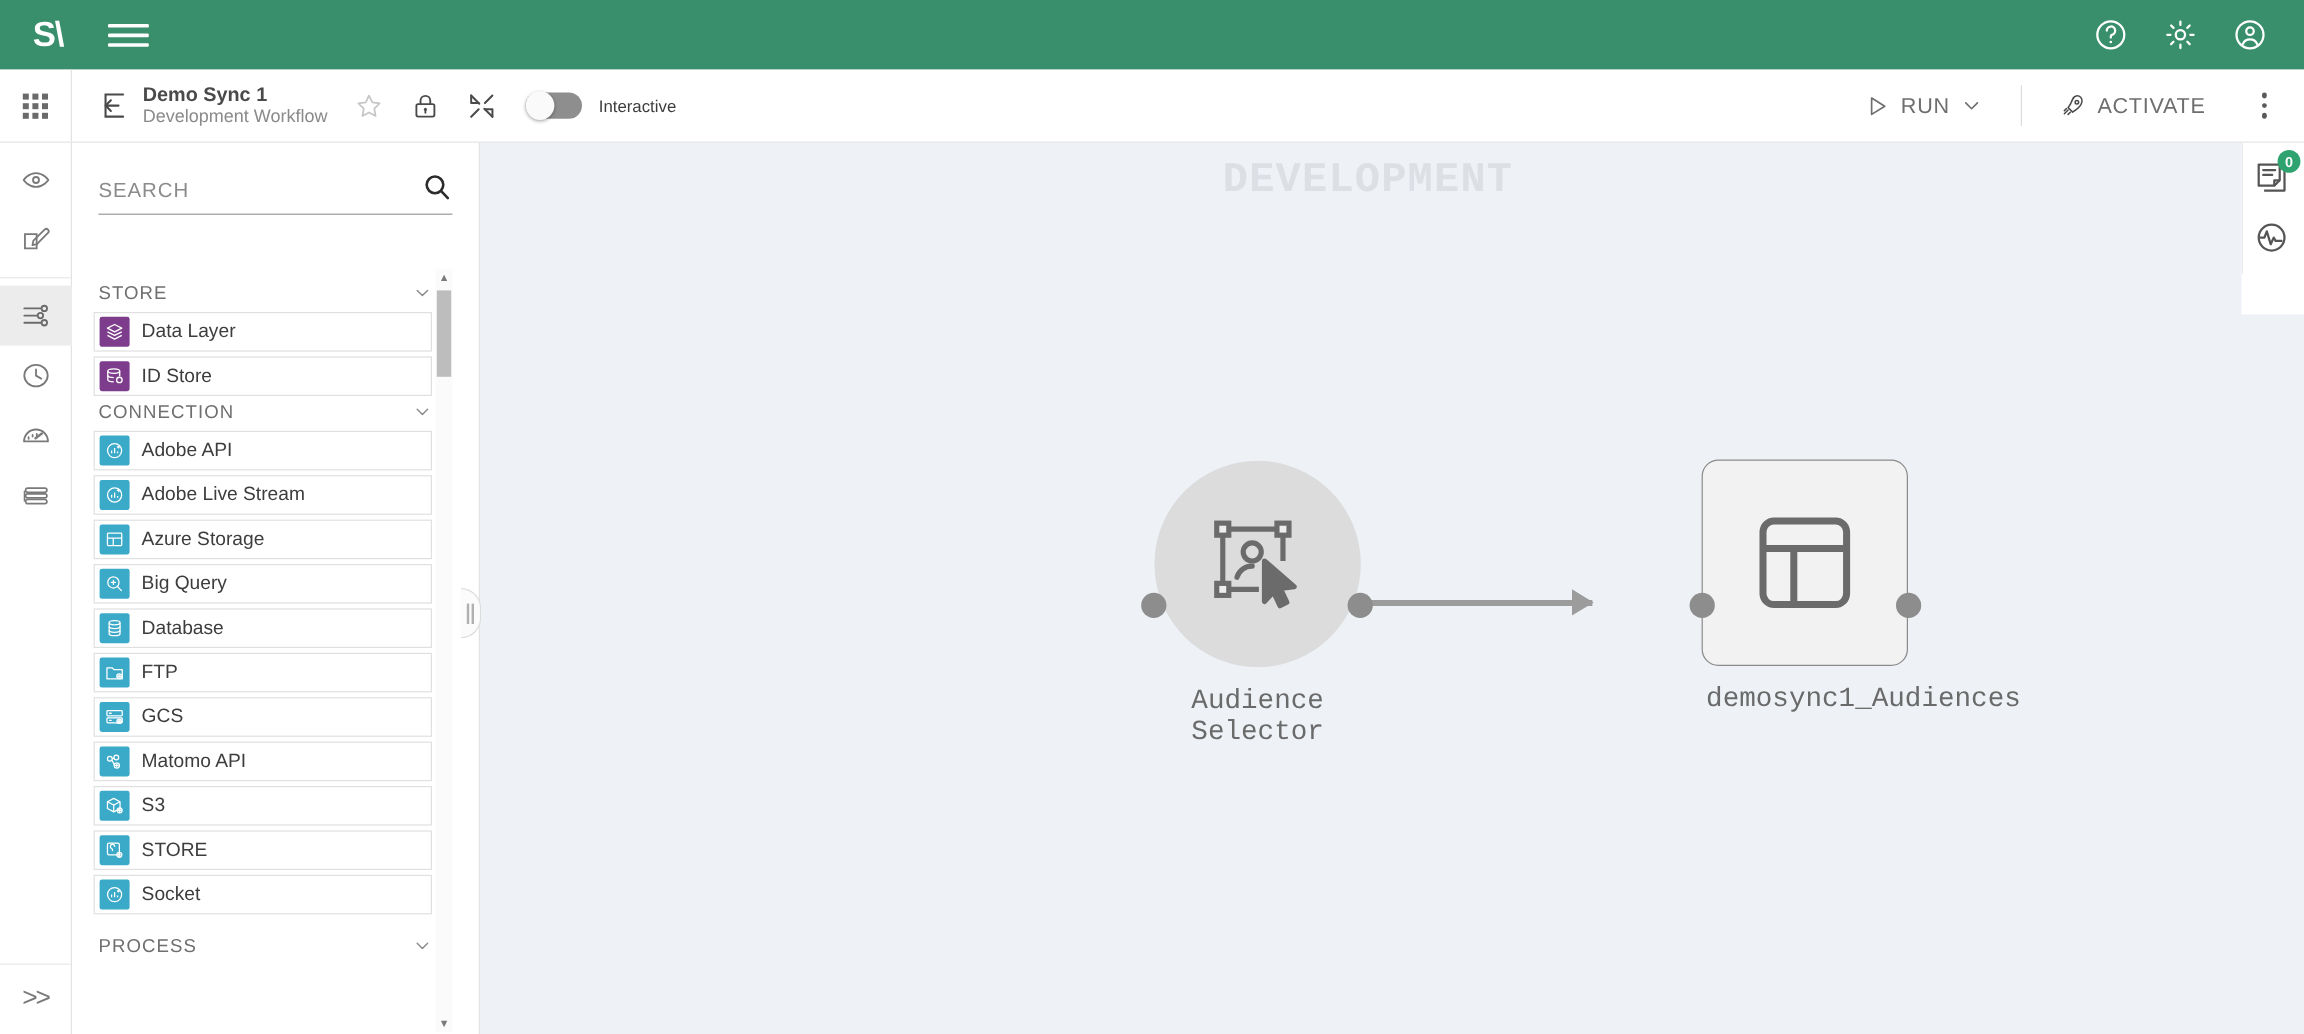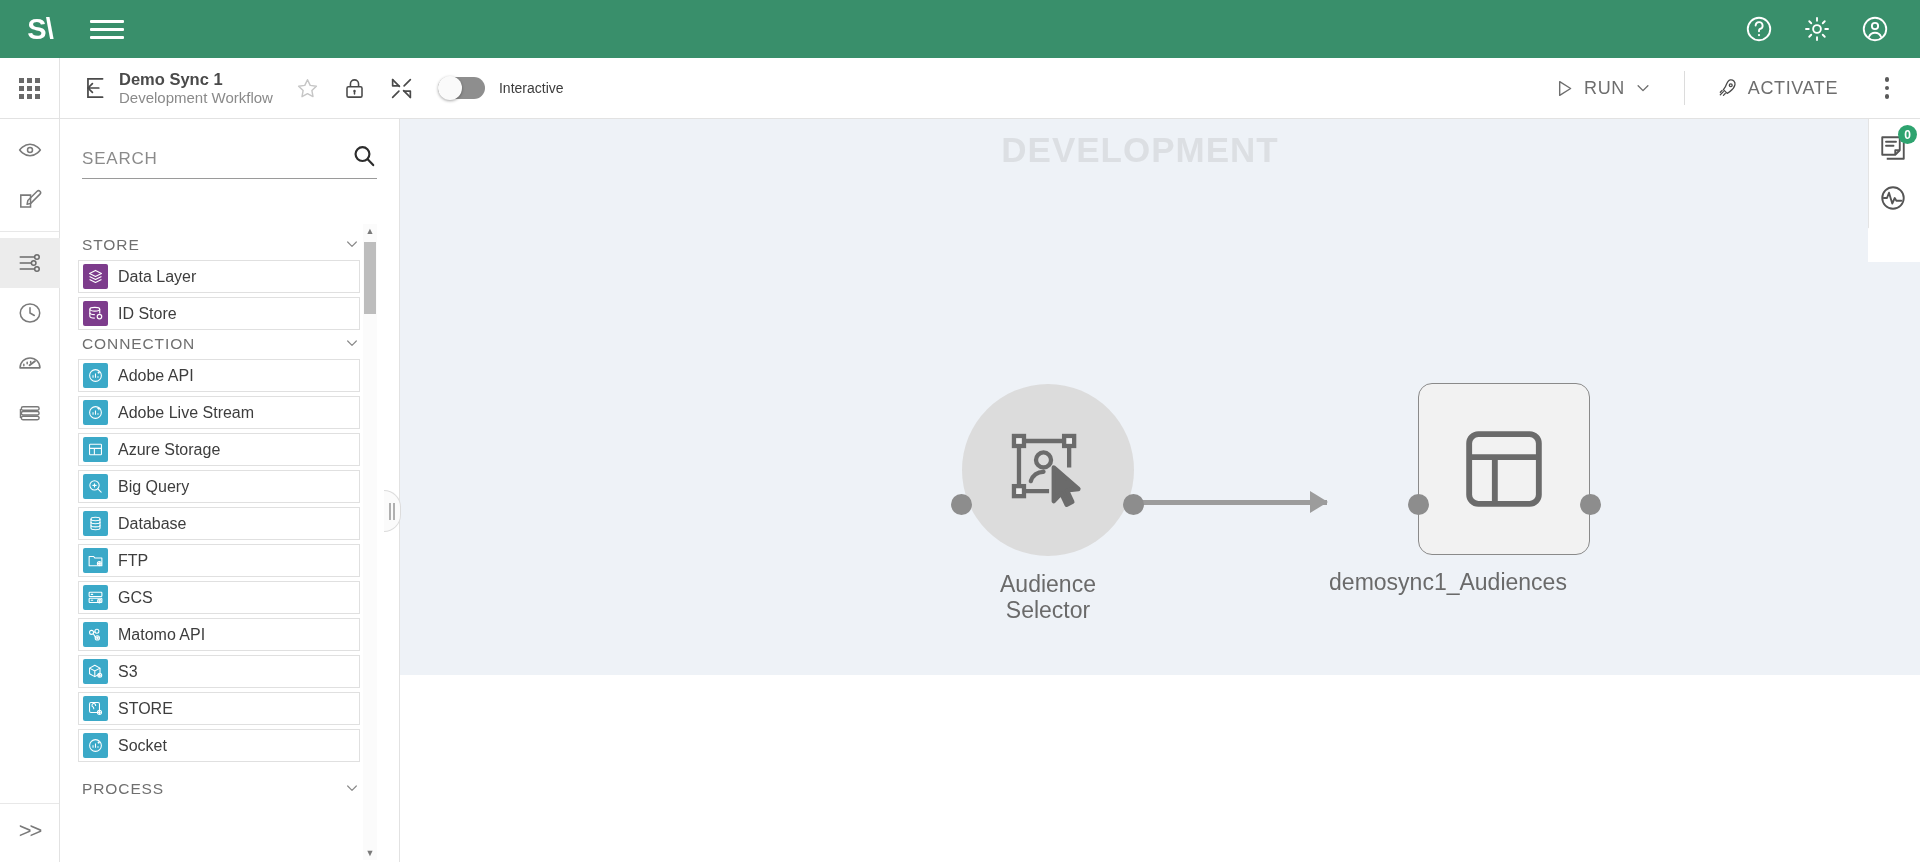--- a/index.html
+++ b/index.html
@@ -141,41 +141,41 @@
   .collapse-handle {
     position: absolute; left: 384px; top: 490px; width: 17px; height: 42px;
     background: #fbfbfb; border: 1px solid #dcdcdc; border-left: none;
     border-radius: 0 24px 24px 0; display: flex; align-items: center; justify-content: center;
     gap: 2.5px; cursor: pointer; z-index: 6;
   }
   .collapse-handle i { display: block; width: 1.5px; height: 17px; background: #b0b0b0; }
 
   
   .canvas {
-    position: absolute; top: 119px; left: 400px; width: 1520px; height: 556px;
-    background: #eef2f7; overflow: hidden;
+    position: absolute; top: 119px; left: 400px; width: 1520px; height: 743px;
+    background: #eef2f7; overflow: hidden; font-family: Liberation Mono, monospace;
   }
   .watermark {
     position: absolute; top: 11px; left: 0; width: 1480px; text-align: center;
     font-size: 35px; font-weight: bold; color: #dcdfe3; letter-spacing: 1px; user-select: none;
   }
   .node-circle {
     position: absolute; left: 562px; top: 265px; width: 172px; height: 172px; border-radius: 50%;
     background: #dcdcdc; display: flex; align-items: center; justify-content: center; cursor: pointer;
   }
   .node-square {
     position: absolute; left: 1018px; top: 264px; width: 172px; height: 172px; border-radius: 14px;
     background: #f2f2f2; border: 1.5px solid #8a8a8a; display: flex; align-items: center;
     justify-content: center; cursor: pointer;
   }
   .node-label {
     position: absolute; text-align: center; font-size: 23px; color: #6a6a6a; line-height: 1.15;
   }
   .label-a { left: 532px; top: 452px; width: 232px; }
-  .label-b { left: 868px; top: 450px; width: 360px; }
+  .label-b { left: 924px; top: 450px; width: 360px; text-align: right; }
   .port {
     position: absolute; width: 21px; height: 21px; border-radius: 50%; background: #8d8d8d; cursor: pointer;
   }
   .edge {
     position: absolute; left: 715px; top: 381px; width: 212px; height: 5px; background: #9c9c9c;
   }
   .arrowhead {
     position: absolute; left: 910px; top: 372px; width: 0; height: 0;
     border-left: 18px solid #9c9c9c; border-top: 11px solid transparent; border-bottom: 11px solid transparent;
   }

